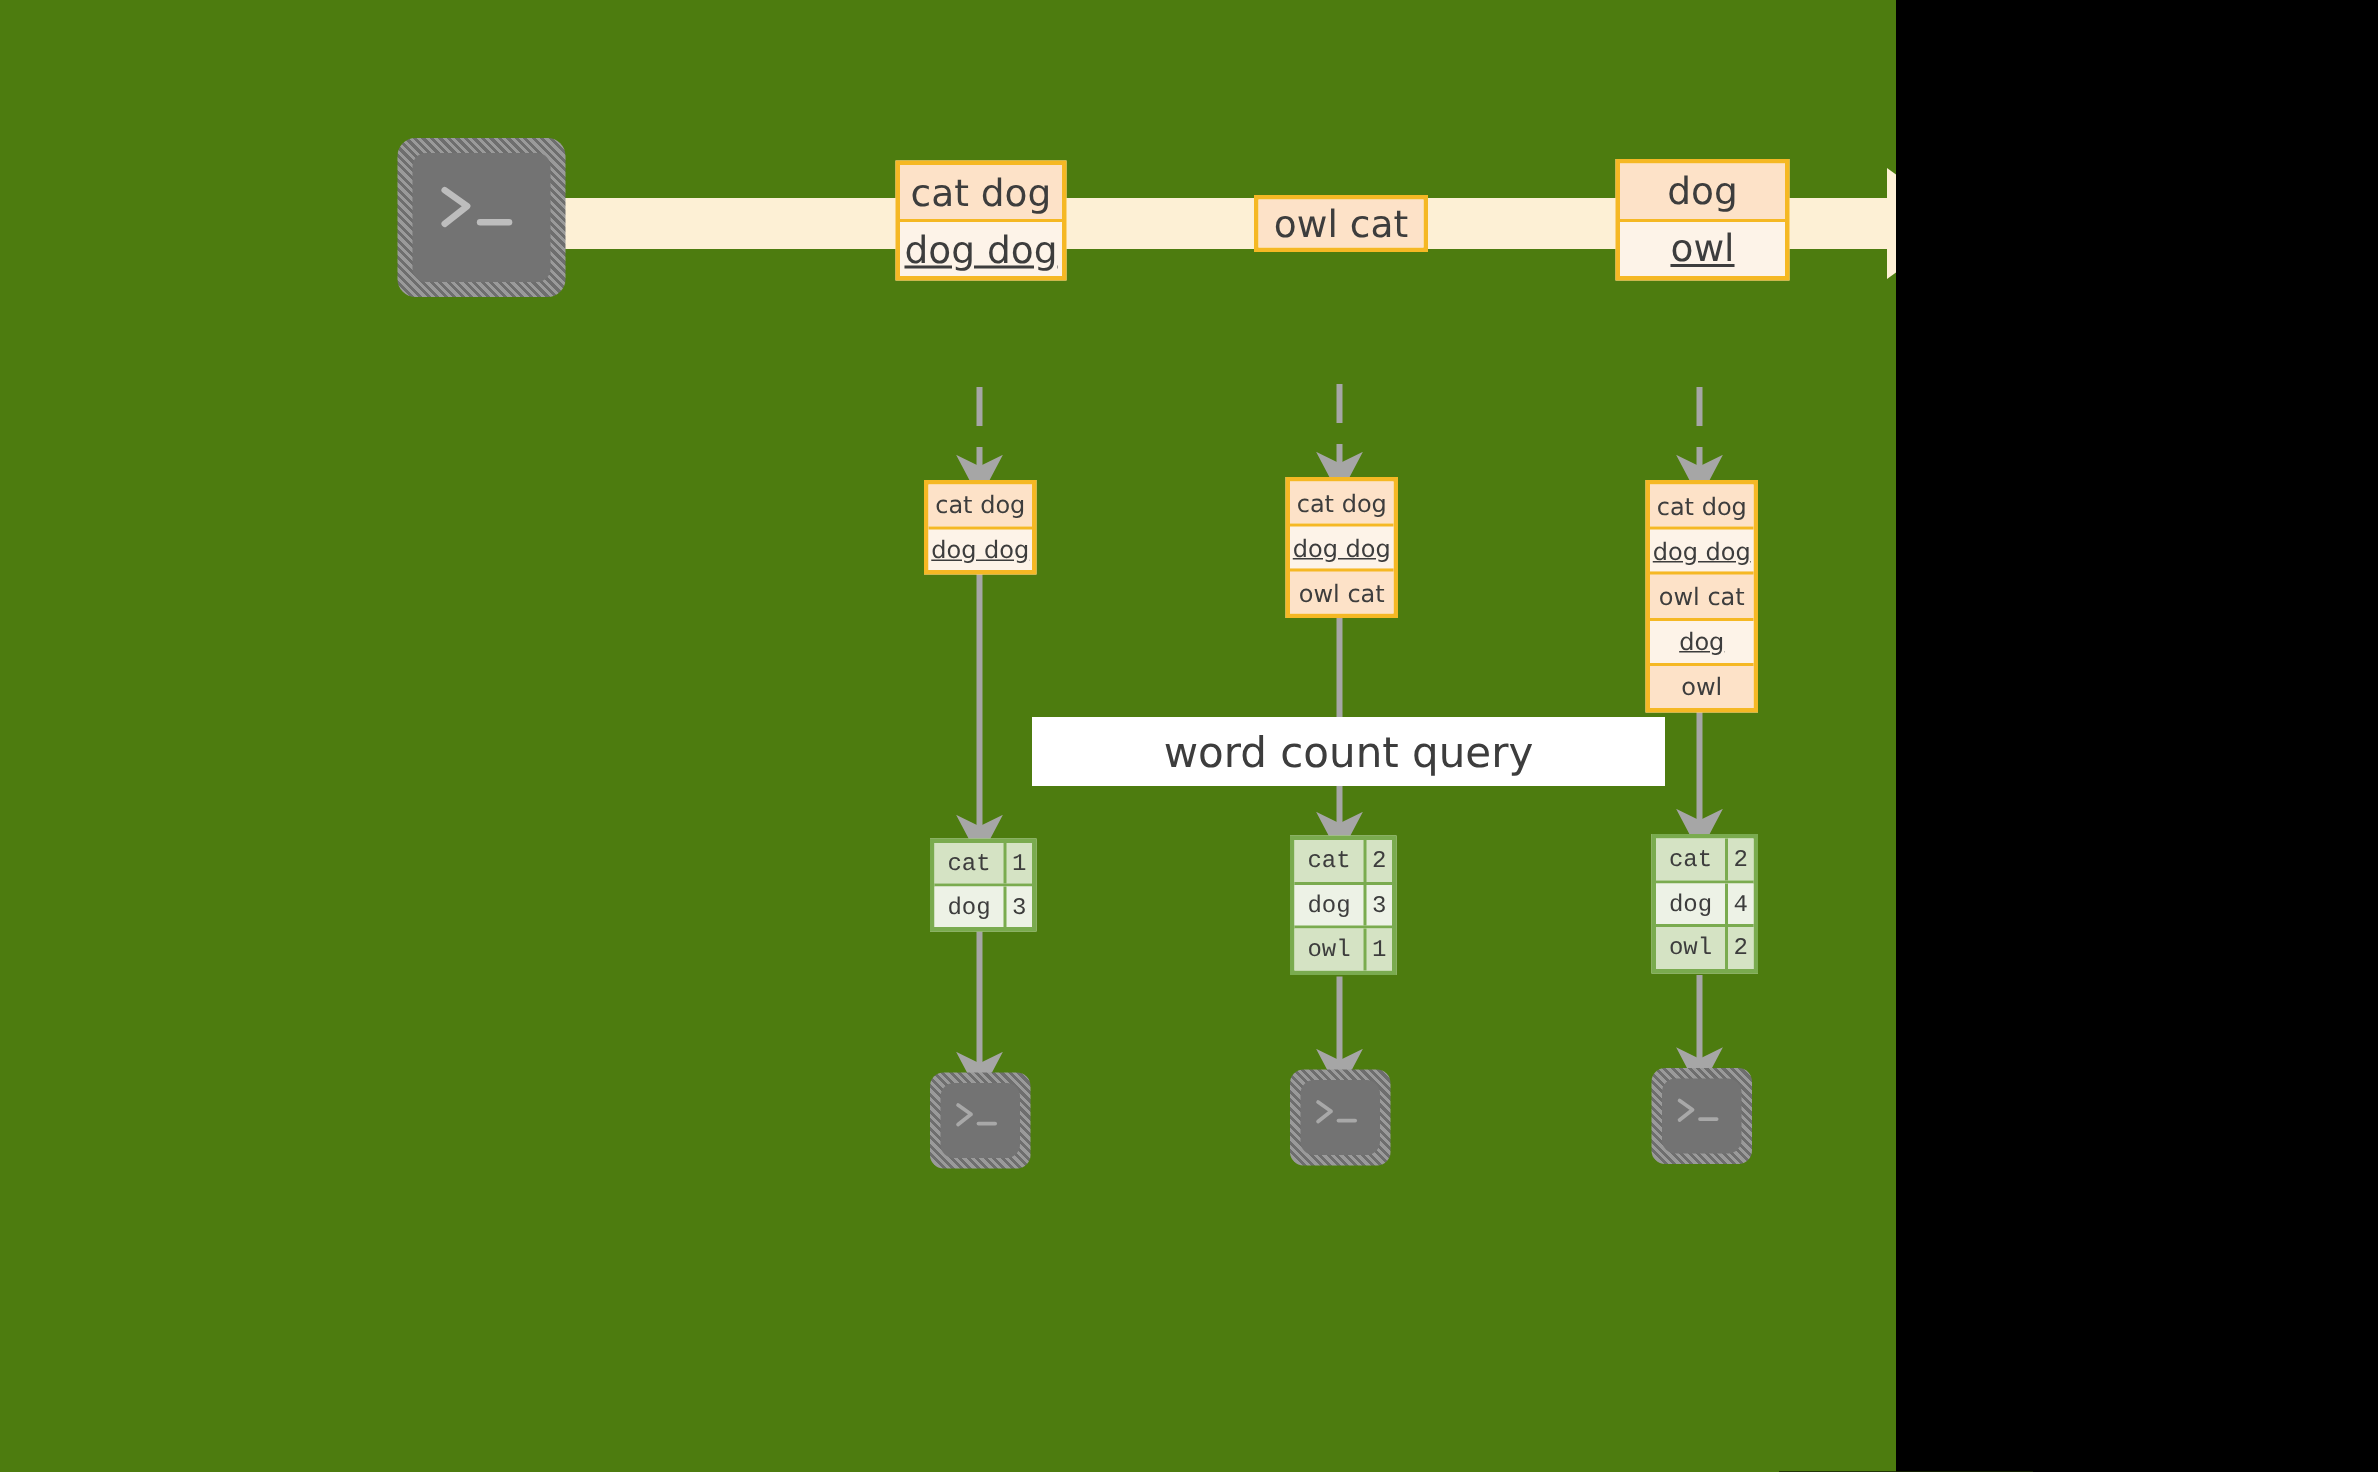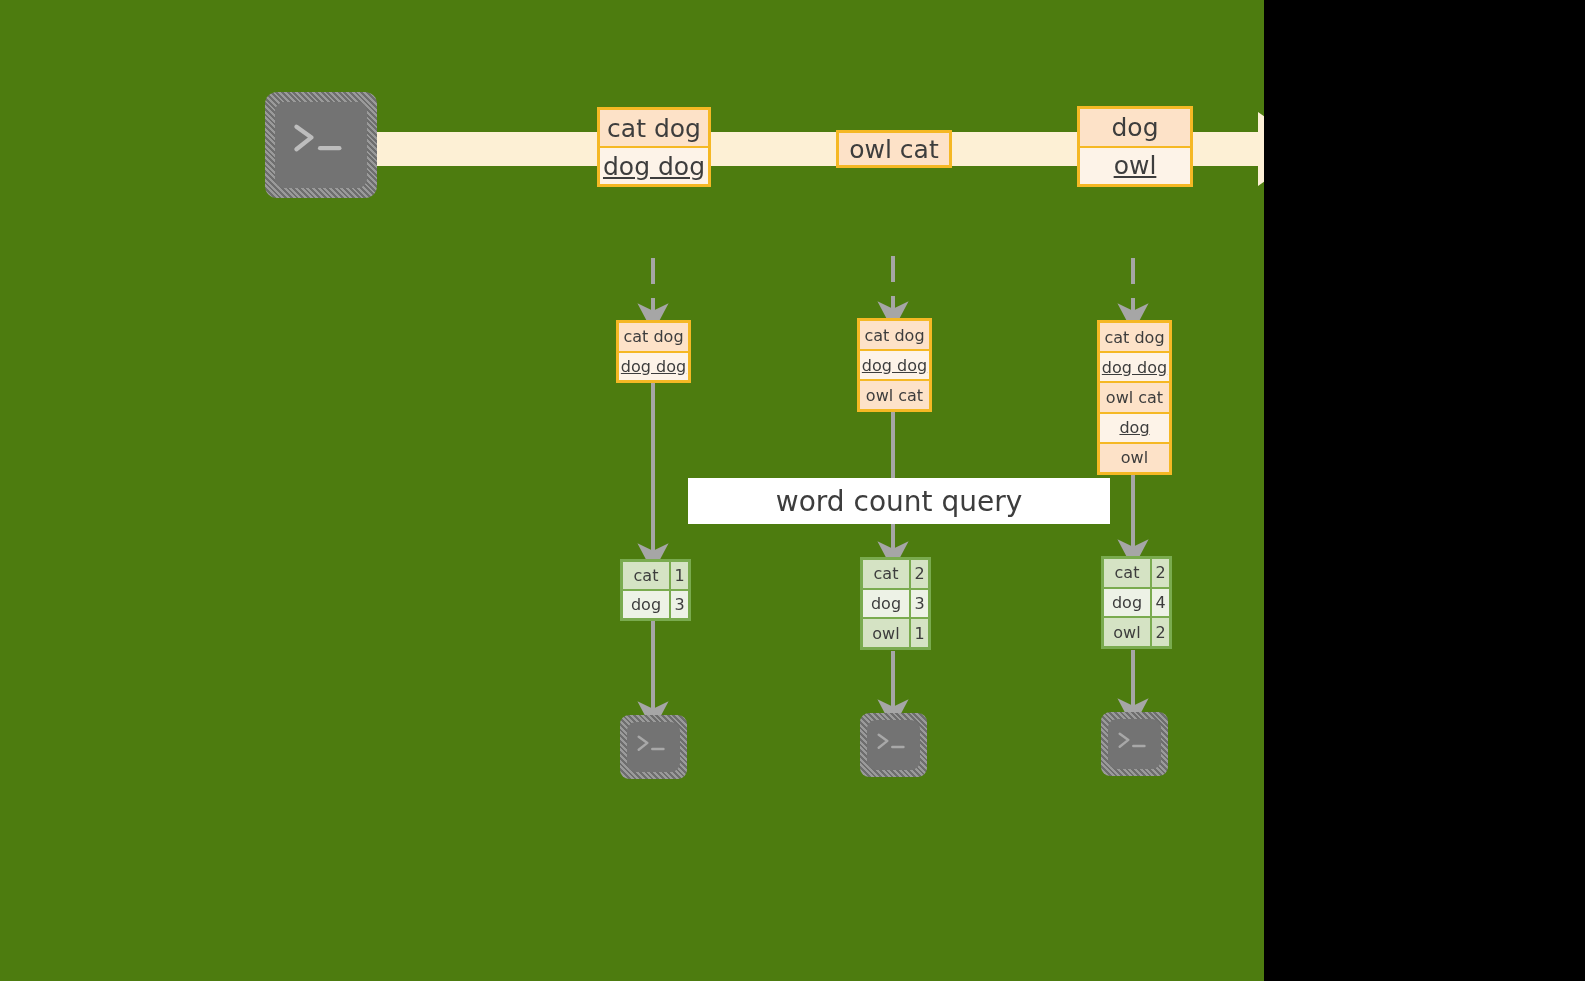--- a/index.html
+++ b/index.html
@@ -89,20 +89,21 @@
     background: #edf2e6;
     display: flex;
     flex-direction: column;
     font-size: 16px;
   }
   .kv-row {
     box-sizing: border-box;
     flex: 1 1 auto;
     display: flex;
     border-top: 2px solid #7aab4f;
+    font-family: Liberation Mono, monospace;
   }
   .kv-row:first-child { border-top: none; }
   .kv-row.shade-a .kv-key,
   .kv-row.shade-a .kv-val { background: #d5e3c4; }
   .kv-row.shade-b .kv-key,
   .kv-row.shade-b .kv-val { background: #edf2e6; }
   .kv-key {
     box-sizing: border-box;
     width: 46px;
     display: flex;

